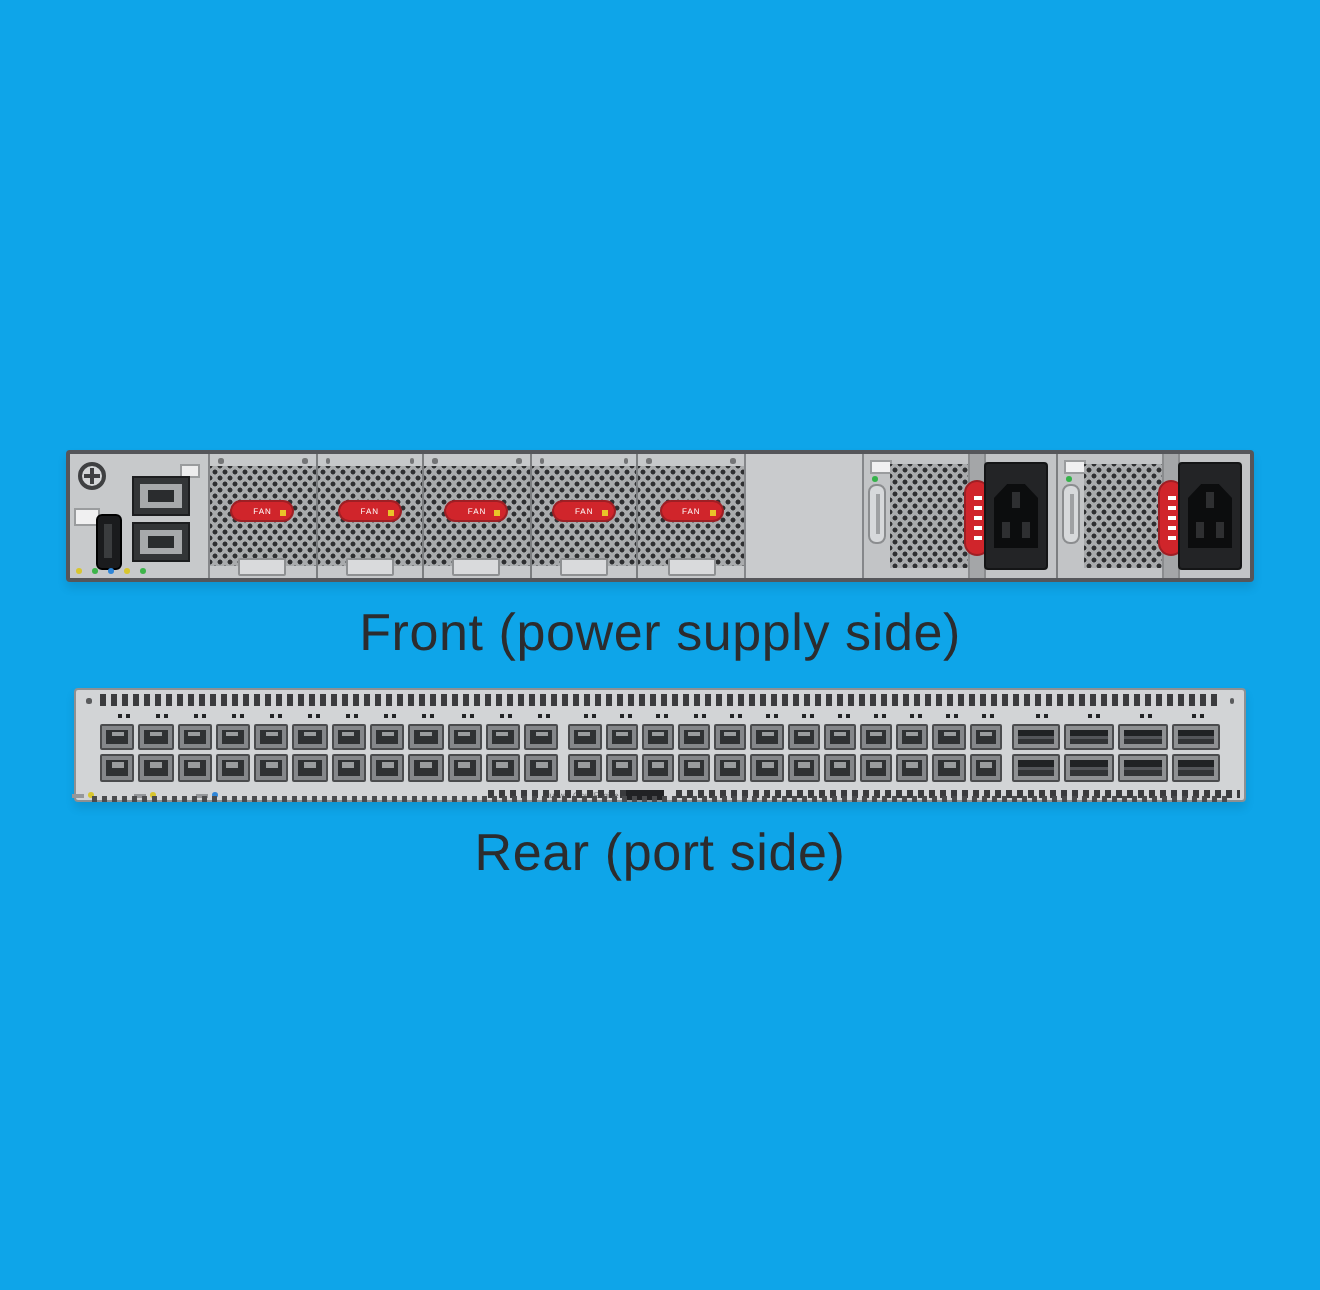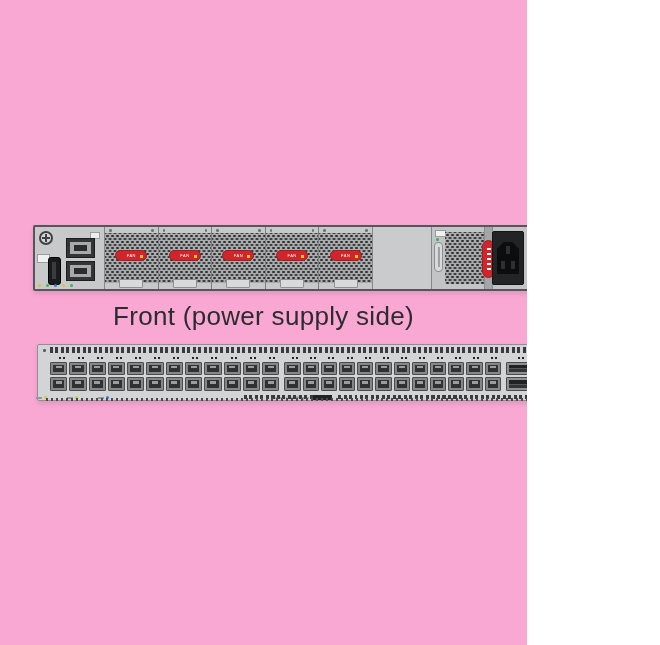--- a/index.html
+++ b/index.html
@@ -1,17 +1,17 @@
 <!DOCTYPE html>
 <html><head>
 <meta charset="utf-8">
 <style>
   html,body{margin:0;padding:0;}
   body{font-family:"Liberation Sans", sans-serif;}
-  .stage{position:relative;width:527px;height:645px;background:#f9a8d4;overflow:hidden;}
+  .stage{position:relative;width:660px;height:645px;background:#0ea5e9;overflow:hidden;}
 
   
   .caption{position:absolute;left:0;width:100%;text-align:center;color:#2c2c2e;
            font-size:26px;letter-spacing:.3px;font-weight:400;}
   .caption.front{top:301px;}
   .caption.rear{top:411px;}
 
   
   .chassis-front{position:absolute;left:33px;top:225px;width:594px;height:66px;
     background:#b8babc;border:2px solid #55565a;border-radius:2px;box-sizing:border-box;
@@ -387,14 +387,15 @@
       </div>
     <div class="brand-row">
       <span class="brand-text">Huawei CloudEngine</span>
       <span class="model-badge"></span>
     </div>
     <div class="vent b1"></div>
     <div class="vent b2"></div>
     <div class="vent edge"></div>
   </div>
 
+  <div class="caption rear">Rear (port side)</div>
 
 </div>
 
 </body></html>

